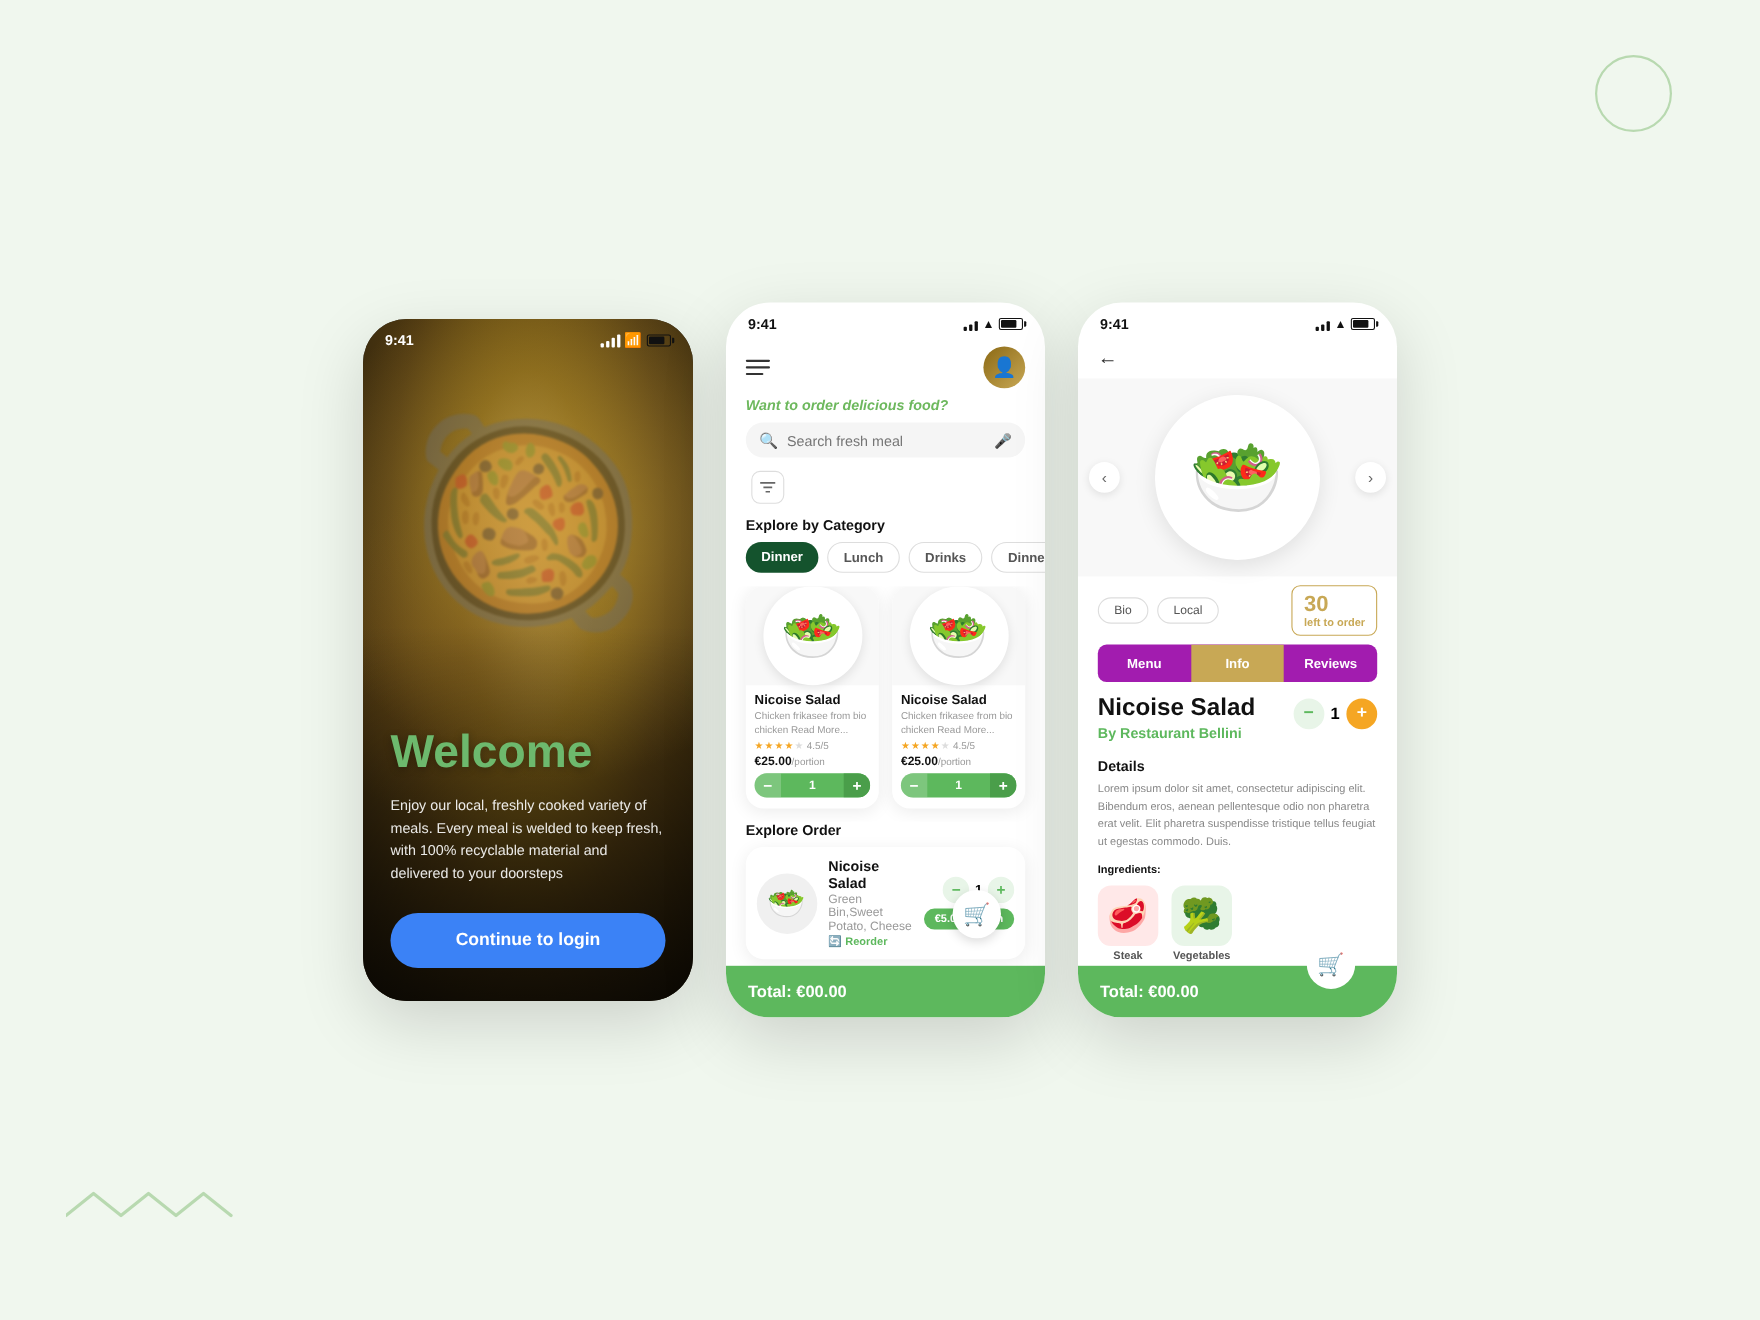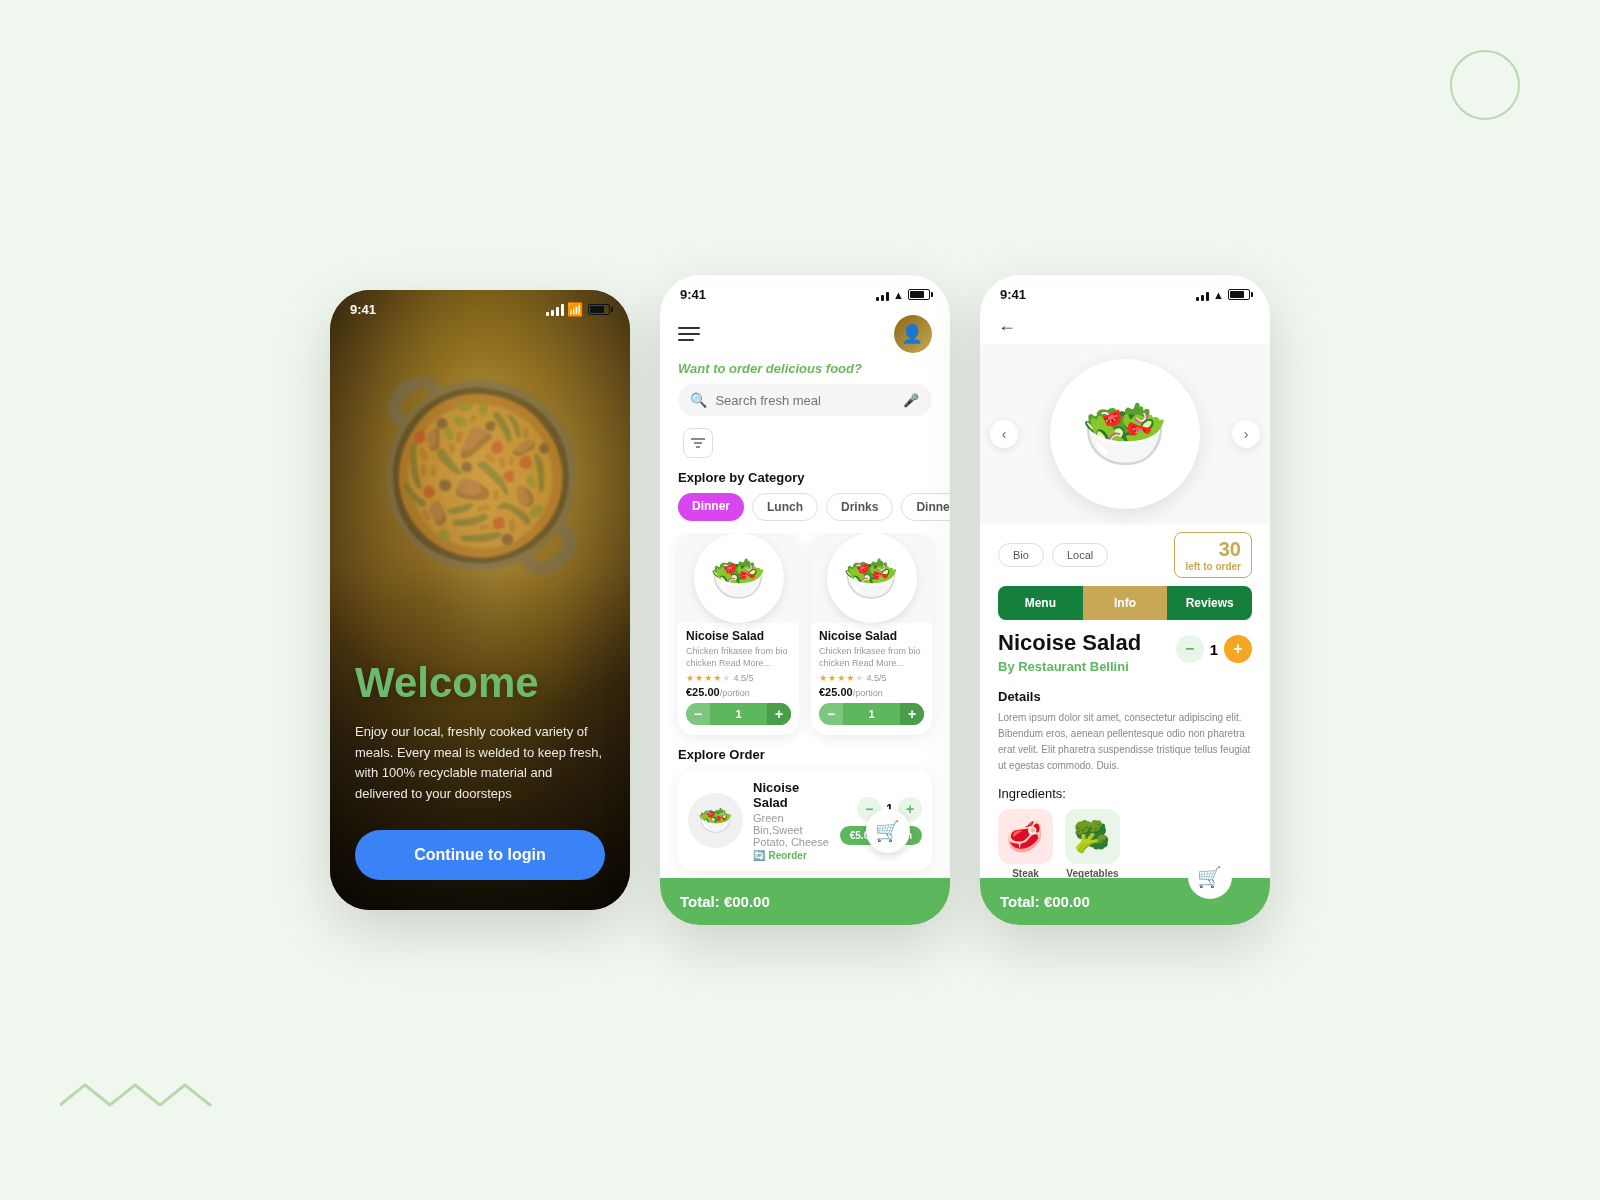--- a/index.html
+++ b/index.html
@@ -277,21 +277,21 @@
     }
     .cat-tab {
       padding: 6px 14px;
       border-radius: 20px;
       font-size: 12px;
       font-weight: 600;
       white-space: nowrap;
       cursor: pointer;
     }
     .cat-tab.active {
-      background: #d946ef;
+      background: #14532d;
       color: white;
       border: none;
     }
     .cat-tab.inactive {
       background: white;
       color: #555;
       border: 1px solid #ddd;
     }
     .food-cards {
       display: flex;
@@ -545,26 +545,26 @@
       color: #555;
       font-weight: 400;
     }
     .stock-badge {
       padding: 5px 10px;
       border-radius: 8px;
       border: 1.5px solid #c8a855;
       color: #c8a855;
       font-size: 10px;
       font-weight: 700;
-      text-align: right;
+      text-align: left;
     }
     .stock-num { font-size: 20px; font-weight: 800; display: block; }
     .tabs-row {
       display: flex;
-      background: #15803d;
+      background: #a21caf;
       margin: 0 18px;
       border-radius: 8px;
       overflow: hidden;
       margin-bottom: 10px;
     }
     .detail-tab {
       flex: 1;
       padding: 10px 0;
       text-align: center;
       font-size: 12px;
@@ -628,22 +628,22 @@
       color: #111;
       margin-bottom: 6px;
     }
     .details-text {
       font-size: 10px;
       color: #888;
       line-height: 1.6;
       margin-bottom: 12px;
     }
     .ingredients-title {
-      font-size: 13px;
-      font-weight: 400;
+      font-size: 10px;
+      font-weight: 700;
       color: #111;
       margin-bottom: 8px;
     }
     .ingredients-row {
       display: flex;
       gap: 12px;
     }
     .ingredient-item {
       display: flex;
       flex-direction: column;

